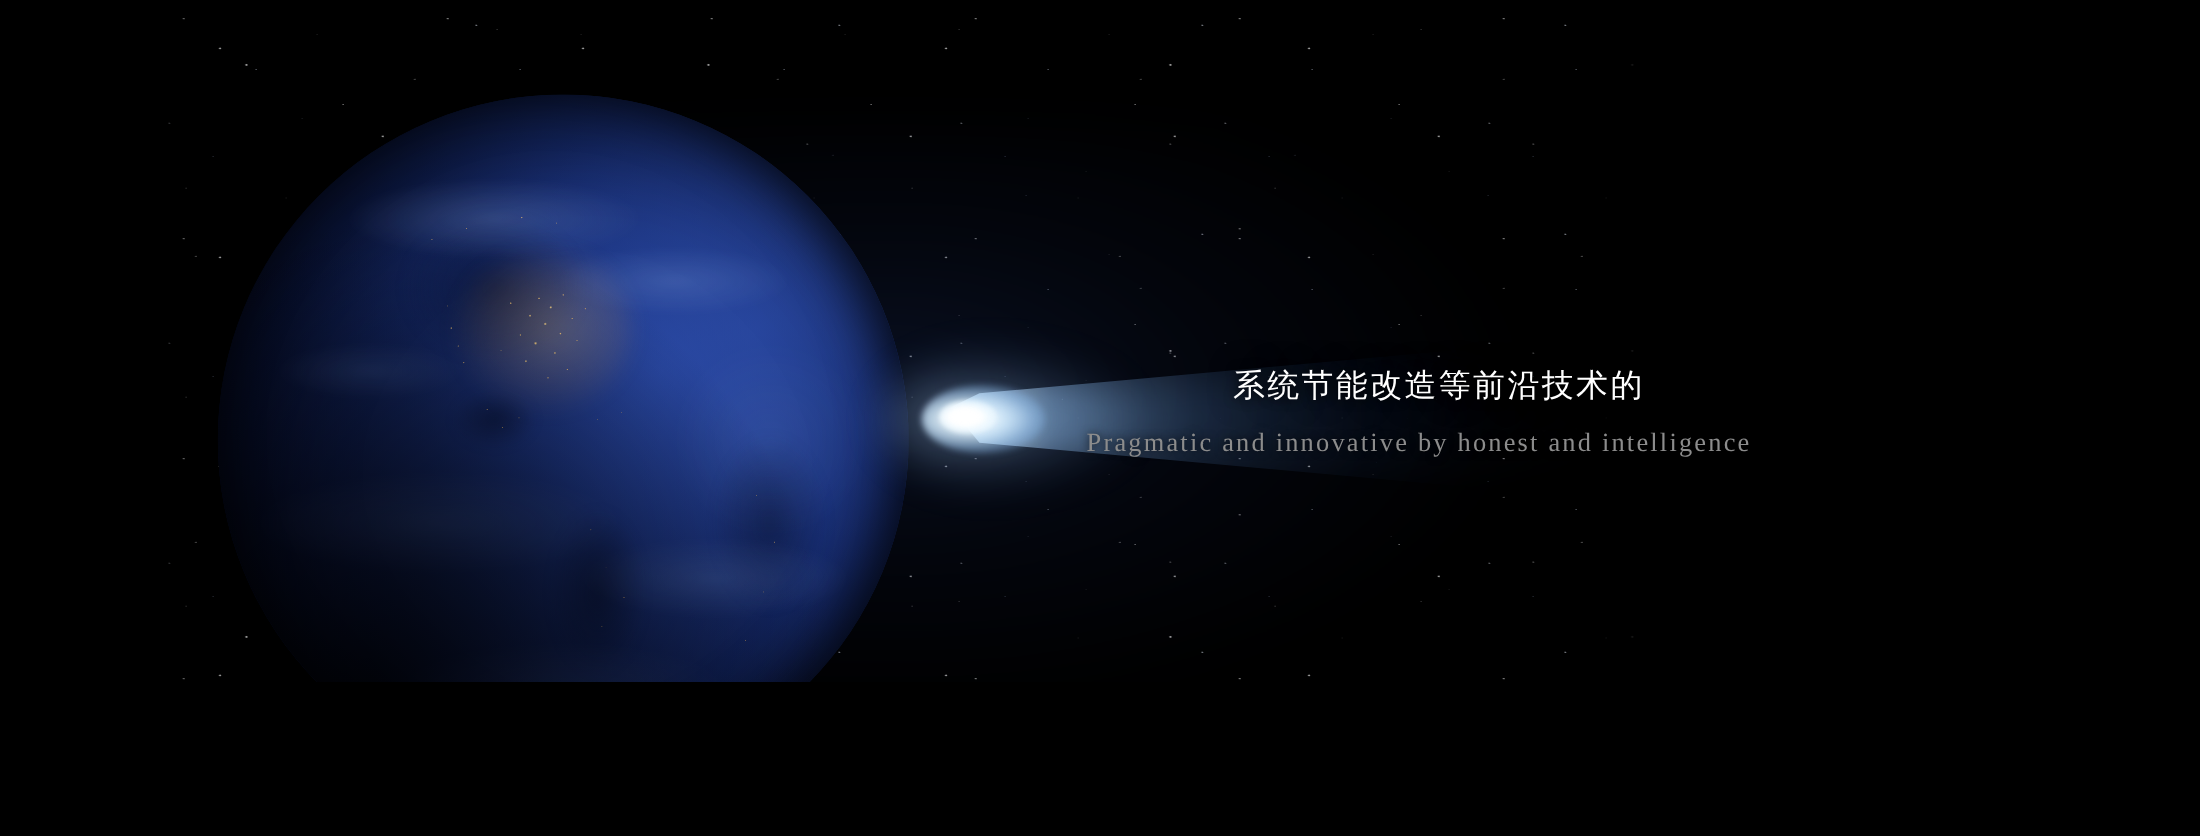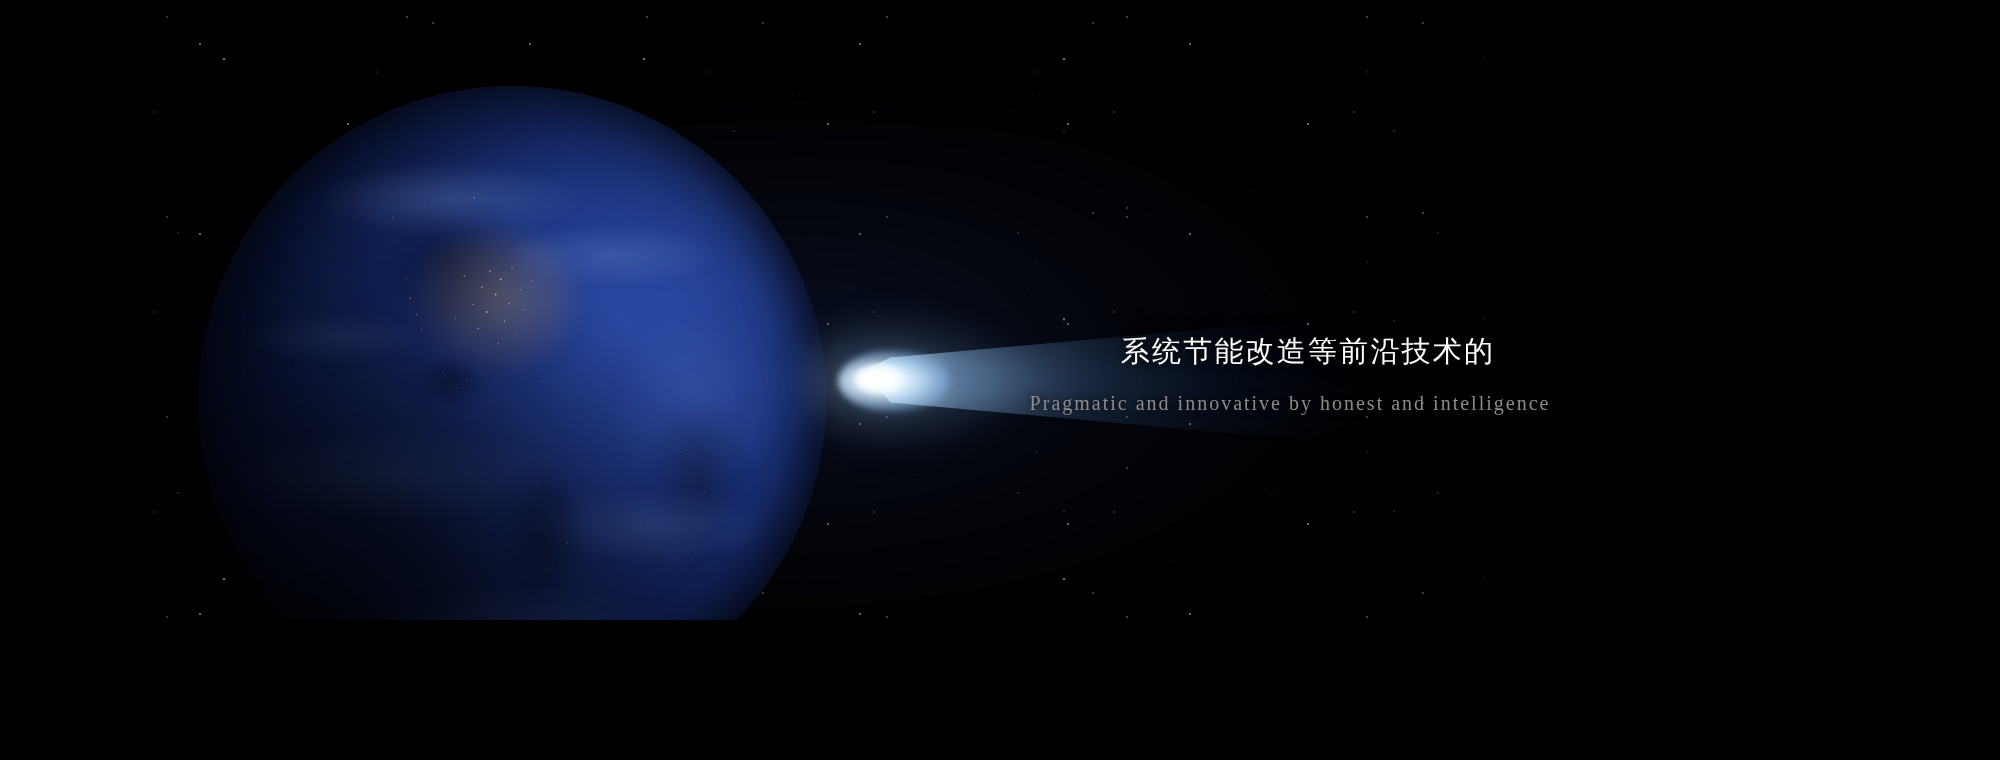--- a/index.html
+++ b/index.html
@@ -350,21 +350,21 @@
     font-weight: 400;
     text-shadow: 0 0 10px rgba(0,0,0,.85), 0 0 26px rgba(0,0,0,.6);
     white-space: nowrap;
   }
   .headline-1 { padding-left: 36px; }
   .headline-2 { padding-left: 0; }
   .subline {
     margin-top: 17px;
     color: #8c8c8c;
     font-family: "Liberation Serif", "DejaVu Serif", serif;
-    font-size: 20px;
+    font-size: 24px;
     line-height: 26px;
     letter-spacing: 2.0px;
     white-space: nowrap;
     text-shadow: 0 0 8px rgba(0,0,0,.8);
     text-align: center;
   }
 </style>
 </head>
 <body>
 

